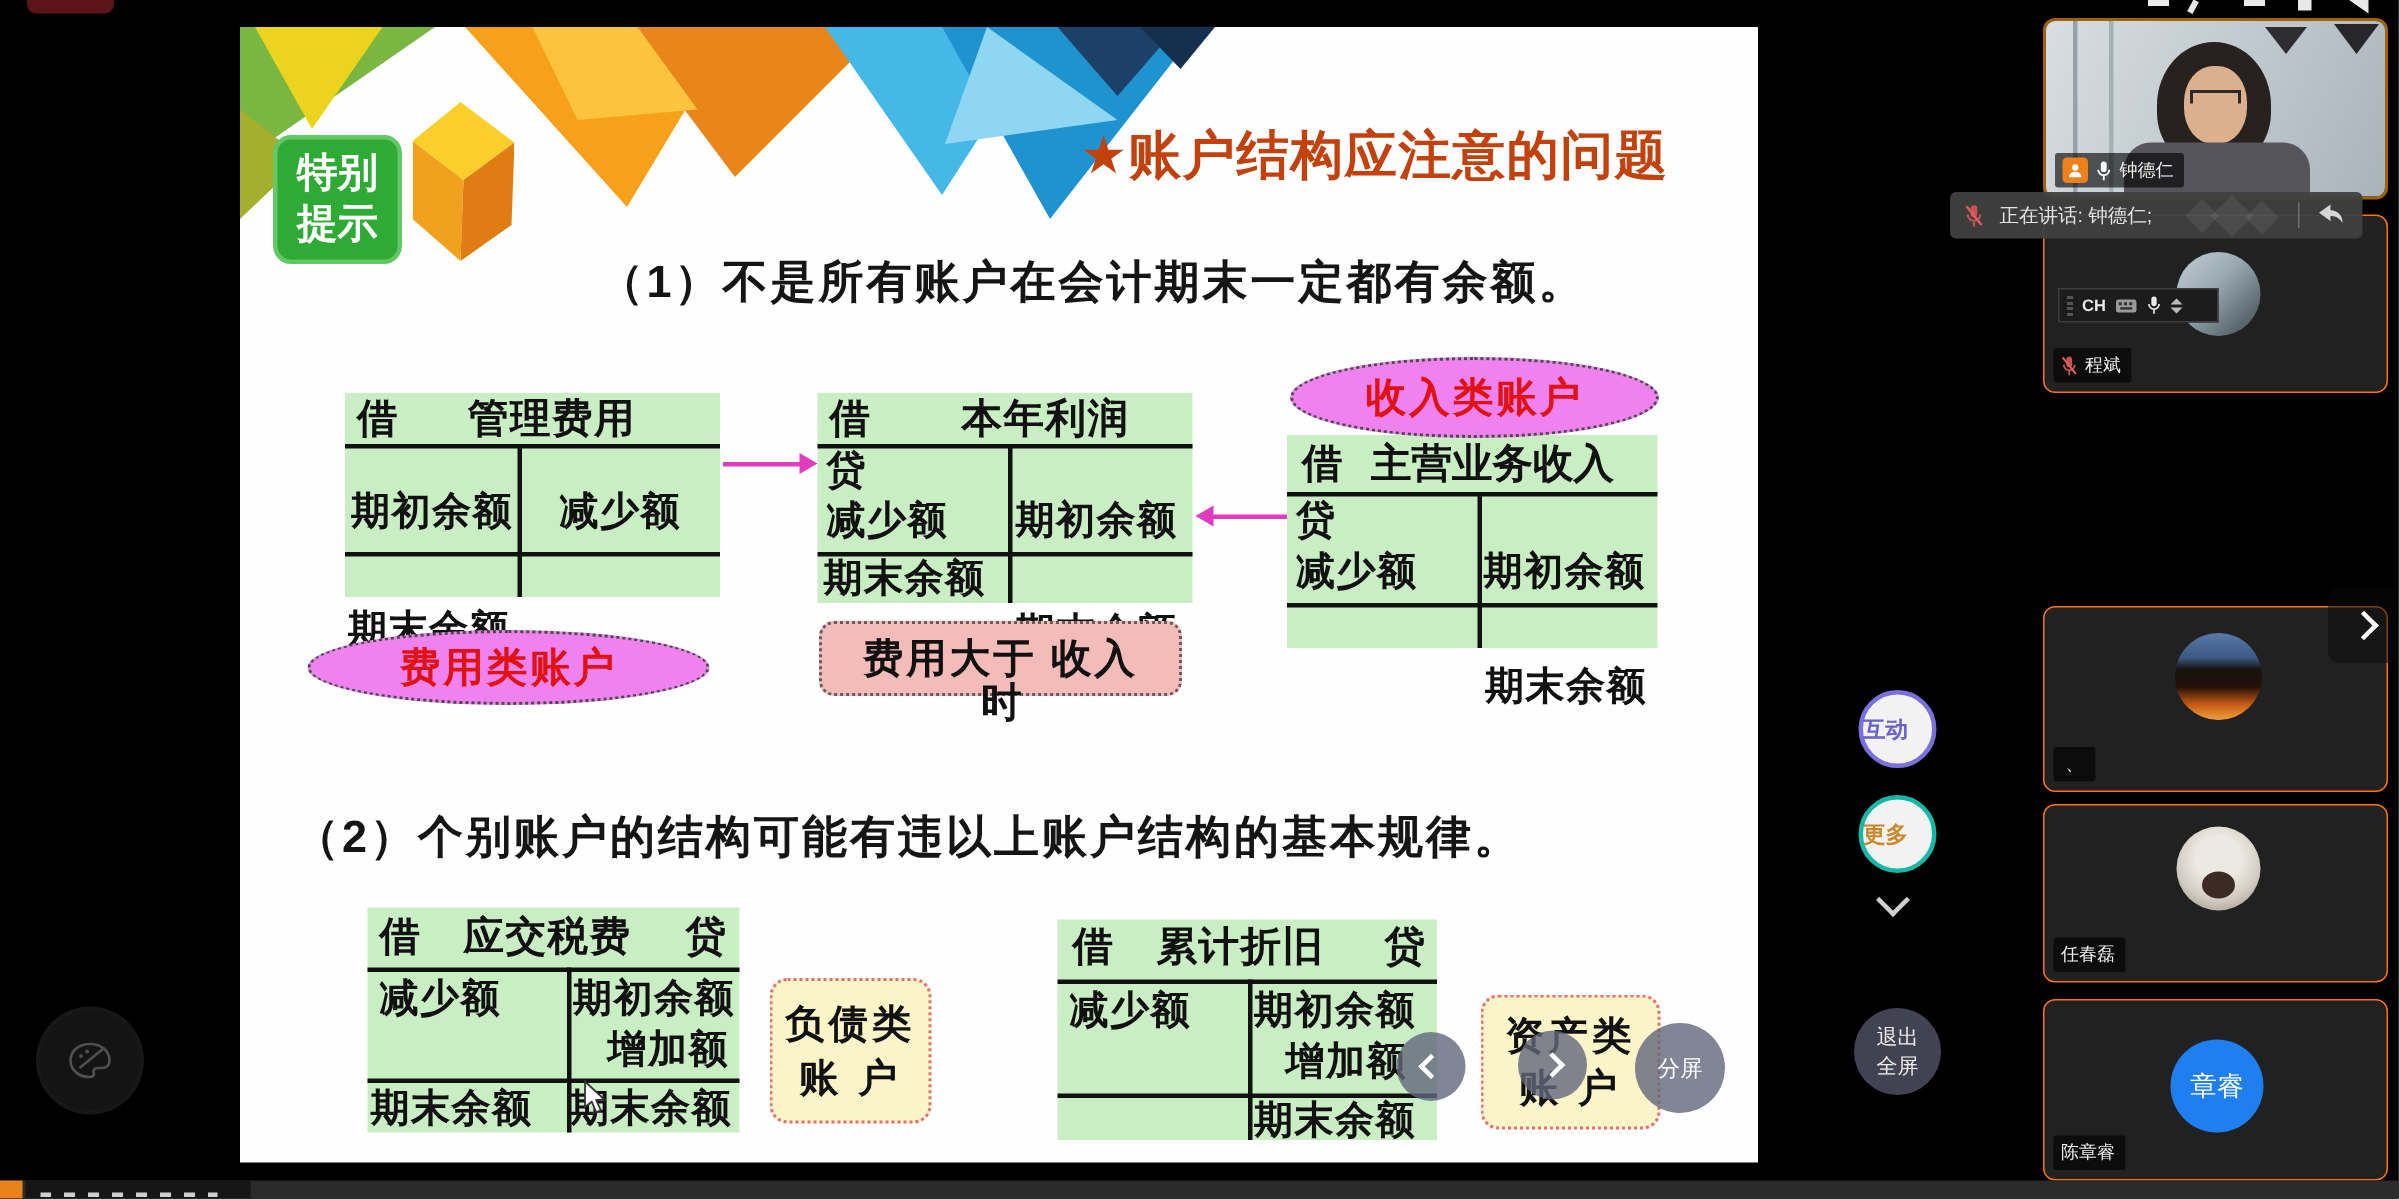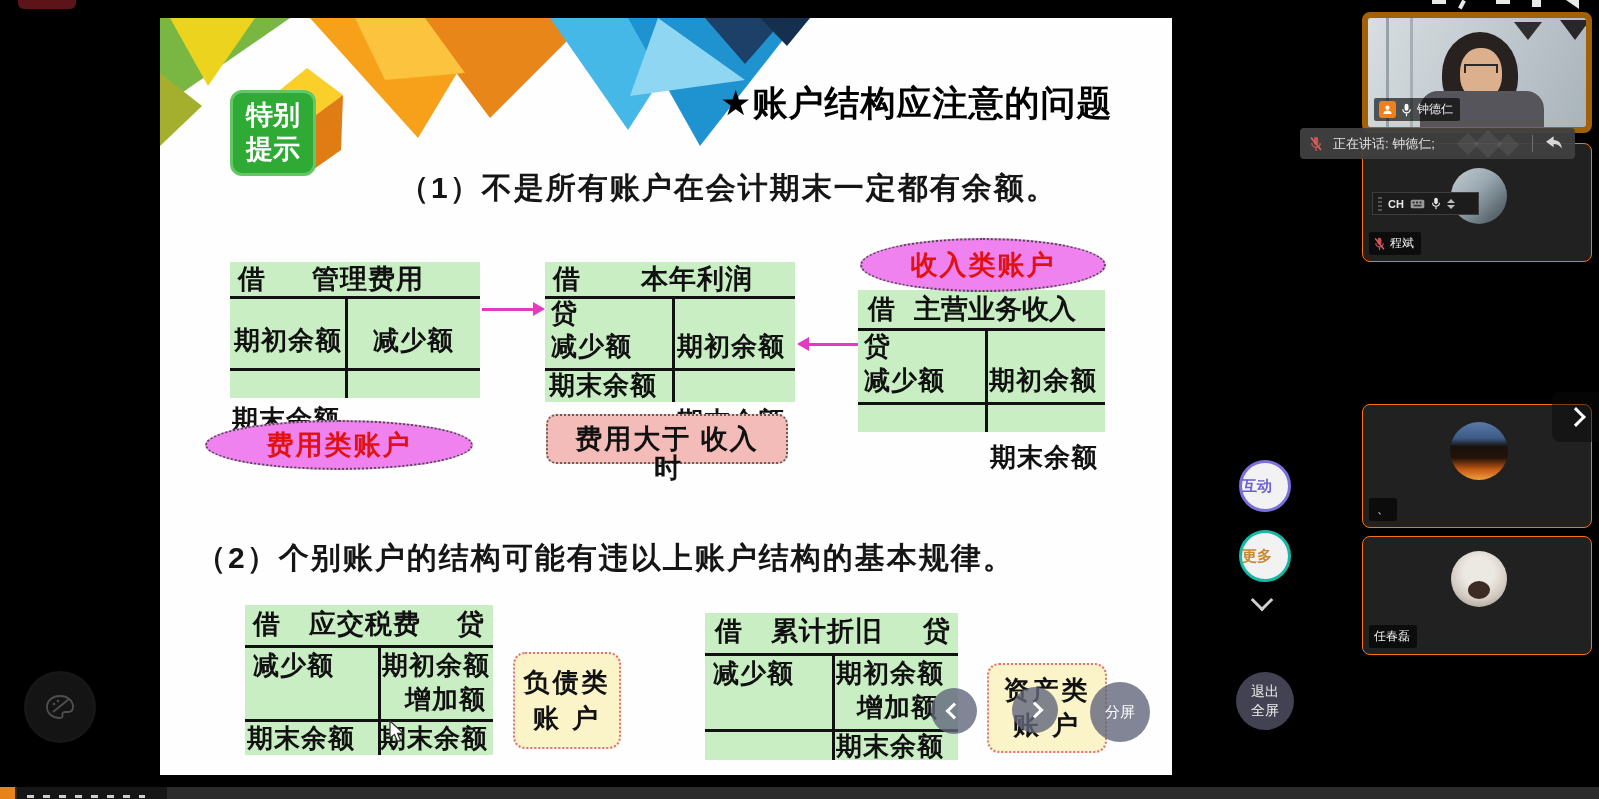--- a/index.html
+++ b/index.html
@@ -9,23 +9,23 @@
 
   
   #slide { position:absolute; left:160px; top:18px; width:1012px; height:757px;
     background:#fefefe; overflow:hidden; z-index:1; }
   .deco { position:absolute; left:0; top:0; width:680px; height:160px; }
   .deco div { position:absolute; left:0; top:0; width:680px; height:160px; }
 
   .badge { position:absolute; left:22px; top:72px; width:86px; height:86px;
     background:#2faa35; border:3px solid #64c765; border-radius:12px;
     color:#fff; font-weight:700; font-size:27px; line-height:1.25;
-    display:flex; flex-direction:column; align-items:center; justify-content:center;margin-left:48px; }
+    display:flex; flex-direction:column; align-items:center; justify-content:center; }
   .slide-title { position:absolute; left:560px; top:62px; font-size:35px; font-weight:700;
-    color:#000000; letter-spacing:1px; white-space:nowrap; }
+    color:#c2410c; letter-spacing:1px; white-space:nowrap; }
   .pt { position:absolute; font-size:30px; font-weight:700; color:#151515;
     letter-spacing:2px; white-space:nowrap; }
 
   .tacct { position:absolute; background:#c9eec3; }
   .tacct .headline { position:absolute; left:0; right:0; height:2.5px; background:#111; }
   .tacct .vline { position:absolute; width:2.5px; background:#111; }
   .tacct .hline { position:absolute; left:0; right:0; height:2.5px; background:#111; }
   .ttx { position:absolute; font-size:26px; font-weight:700; color:#111;
     white-space:nowrap; letter-spacing:1px; line-height:1.1; }
   .below { position:absolute; font-size:26px; font-weight:700; color:#111;
@@ -251,21 +251,21 @@
 
   <div class="ovl-circle" style="left:27px;top:674px;width:66px;height:66px;background:#141414;box-shadow:0 0 0 3px rgba(255,255,255,.09);">
     <svg width="30" height="26" viewBox="0 0 30 26">
       <path d="M15 2 C7 2 2 7 2 13 C2 19 7 24 15 24 C17 24 18 22.5 17.5 21 C17 19.5 18 18 20 18 L23 18 C26 18 28 16 28 13 C28 7 23 2 15 2 Z" fill="none" stroke="#4f4f4f" stroke-width="1.8"></path>
       <line x1="8" y1="18" x2="24" y2="5" stroke="#4f4f4f" stroke-width="1.8"></line>
       <circle cx="9" cy="10" r="1.3" fill="#4f4f4f"></circle>
         <circle cx="13" cy="7" r="1.3" fill="#4f4f4f"></circle>
     </svg>
   </div>
 
-  <div class="tile" style="top:12px;height:121px;border:6px solid #a16207;">
+  <div class="tile" style="top:12px;height:121px;border:2px solid #a16207;">
     <div style="position:absolute;inset:0;background:linear-gradient(115deg,#d8dee1 0%,#c3ccd1 45%,#a9b3ba 100%);">
       <div style="position:absolute;left:18px;top:0;width:3px;height:100%;background:#97a1a8;"></div>
       <div style="position:absolute;left:42px;top:0;width:3px;height:100%;background:#a5afb5;"></div>
       <div style="position:absolute;left:146px;top:4px;width:0;height:0;border-left:14px solid transparent;border-right:14px solid transparent;border-top:18px solid #2e2e31;"></div>
       <div style="position:absolute;left:192px;top:2px;width:0;height:0;border-left:15px solid transparent;border-right:15px solid transparent;border-top:20px solid #27272a;"></div>
       <div style="position:absolute;left:74px;top:14px;width:76px;height:84px;background:#272220;border-radius:50% 50% 44% 44%;"></div>
       <div style="position:absolute;left:92px;top:30px;width:42px;height:52px;background:#dcb08d;border-radius:46%;"></div>
       <div style="position:absolute;left:96px;top:46px;width:34px;height:9px;border-top:2px solid #2a2a2a;border-left:2px solid #2a2a2a;border-right:2px solid #2a2a2a;"></div>
       <div style="position:absolute;left:52px;bottom:-6px;width:124px;height:42px;background:#56555c;border-radius:18px 18px 0 0;"></div>
     </div>
@@ -350,20 +350,28 @@
 
   <div class="tile" style="top:536px;height:119px;">
     <div class="av-photo" style="left:88px;top:14px;width:56px;height:56px;background:radial-gradient(circle at 50% 38%,#ece8e2 0 34%,#d3ccc2 62%,#8f877c 100%);">
       <div style="position:absolute;left:17px;top:30px;width:22px;height:18px;background:#3c2b24;border-radius:50%;"></div>
     </div>
     <div class="name-tag">
       <span>任春磊</span>
     </div>
   </div>
 
+  <div class="tile" style="top:666px;height:121px;">
+    <div class="avatar-blue" style="left:84px;top:26px;width:62px;height:62px;font-size:18px;">
+      <span>章睿</span>
+    </div>
+    <div class="name-tag">
+      <span>陈章睿</span>
+    </div>
+  </div>
 
   <div id="bottombar">
     <span style="position:absolute;left:0;top:0;width:15px;height:12px;background:#e8831c;"></span>
     <span style="position:absolute;left:17px;top:0;width:150px;height:12px;background:#161616;">
       <i style="position:absolute;left:10px;top:8px;width:118px;height:3px;background:repeating-linear-gradient(90deg,#cfcfcf 0 7px,transparent 7px 16px);"></i>
     </span>
   </div>
 
 </div>
 

